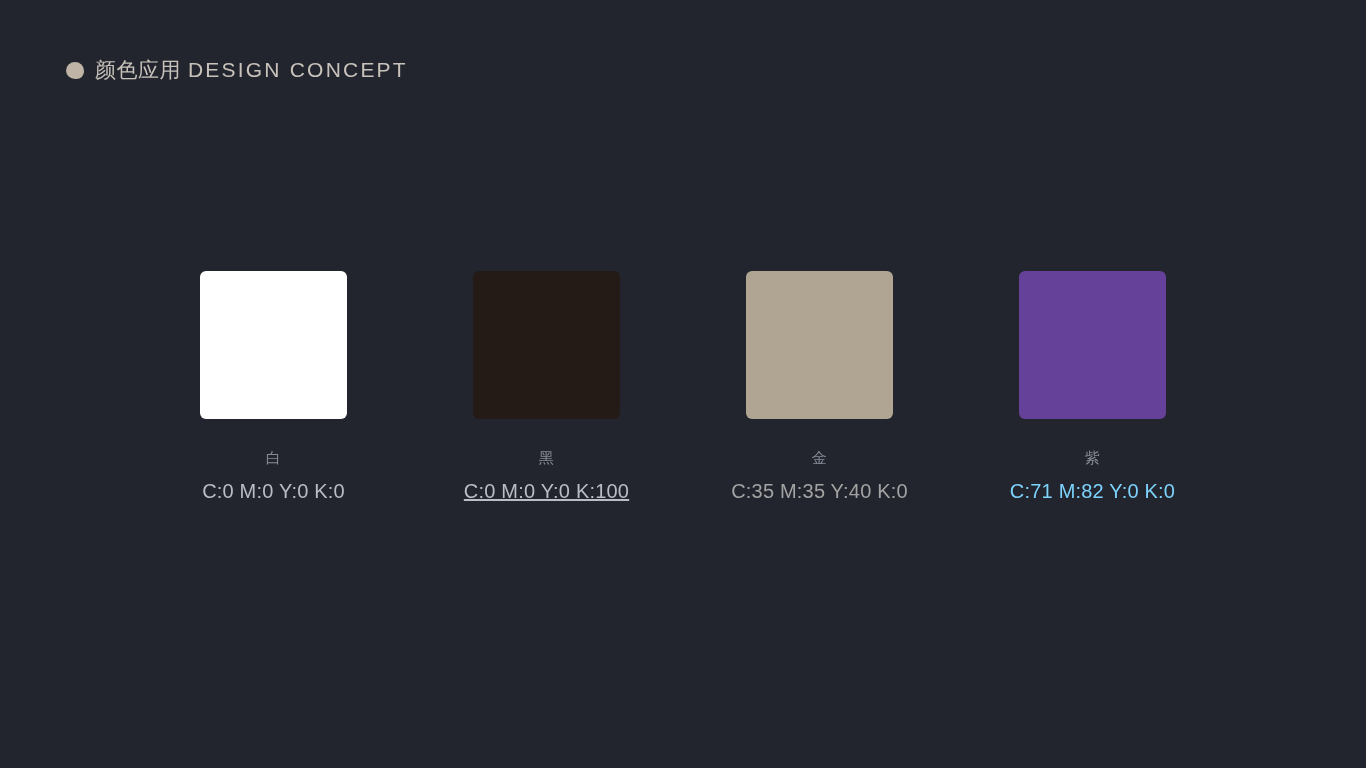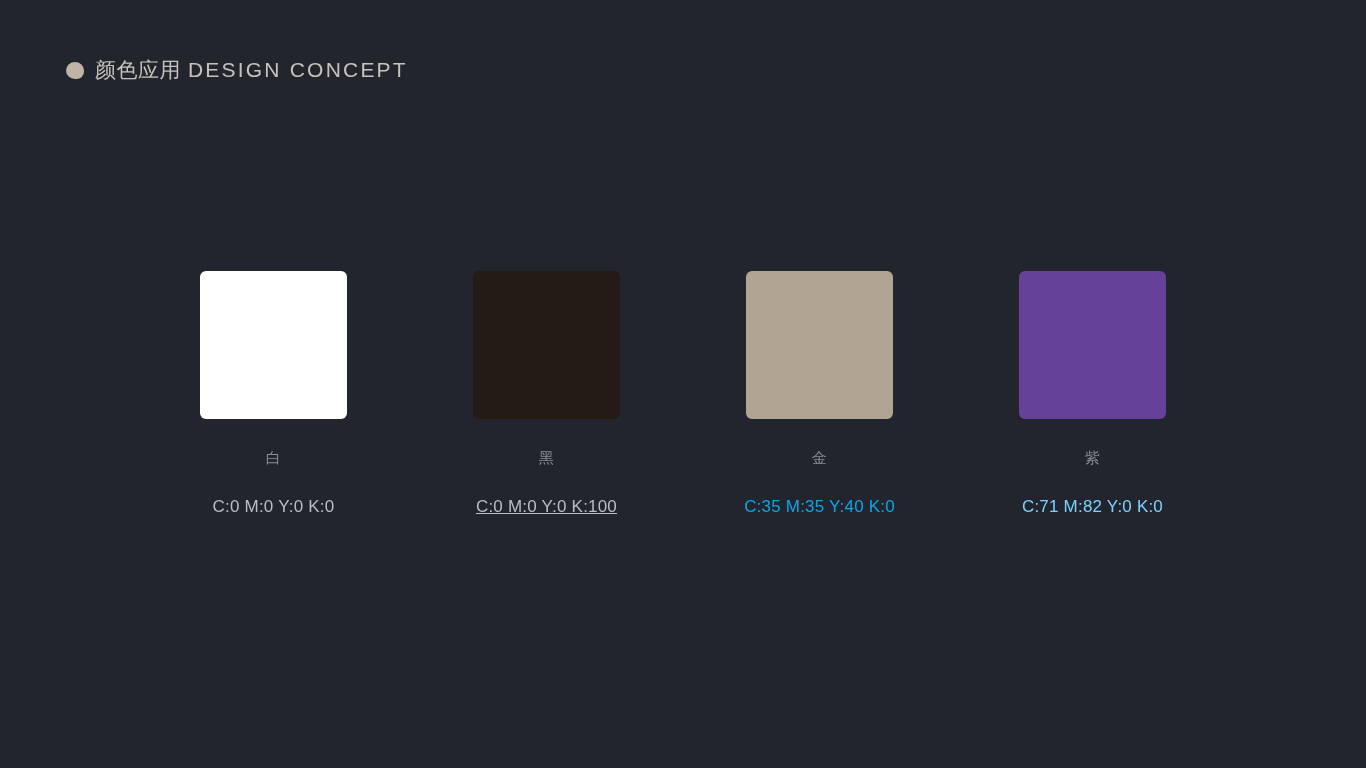--- a/index.html
+++ b/index.html
@@ -80,22 +80,22 @@
   .swatch-name {
     margin-top: 29px;
     font-size: 15px;
     color: #878c96;
     line-height: 20px;
     letter-spacing: 0.4px;
     white-space: nowrap;
   }
 
   .swatch-cmyk {
-    margin-top: 28px;
-    font-size: 17px;
+    margin-top: 12px;
+    font-size: 20px;
     color: #b9bdc5;
     line-height: 22px;
     letter-spacing: 0.2px;
     white-space: nowrap;
   }
 </style>
 </head>
 <body style="background: rgb(34, 37, 46);">
 
 <div class="slide-header">
@@ -115,21 +115,21 @@
 
   <div class="swatch-cell">
     <span class="swatch-chip" style="background: rgb(36, 26, 22);"></span>
     <span class="swatch-name" style="color: rgb(135, 140, 150);">黑</span>
     <span class="swatch-cmyk" style="color: rgb(185, 189, 197); text-decoration: underline;">C:0 M:0 Y:0 K:100</span>
   </div>
 
   <div class="swatch-cell">
     <span class="swatch-chip" style="background: rgb(176, 165, 147);"></span>
     <span class="swatch-name" style="color: rgb(135, 140, 150);">金</span>
-    <span class="swatch-cmyk" style="color: #0ea5e9;">C:35 M:35 Y:40 K:0</span>
+    <span class="swatch-cmyk" style="color: #a3a3a3;">C:35 M:35 Y:40 K:0</span>
   </div>
 
   <div class="swatch-cell">
     <span class="swatch-chip" style="background: rgb(102, 65, 153);"></span>
     <span class="swatch-name" style="color: rgb(135, 140, 150);">紫</span>
     <span class="swatch-cmyk" style="color: #7dd3fc;">C:71 M:82 Y:0 K:0</span>
   </div>
 
 </div>
 

